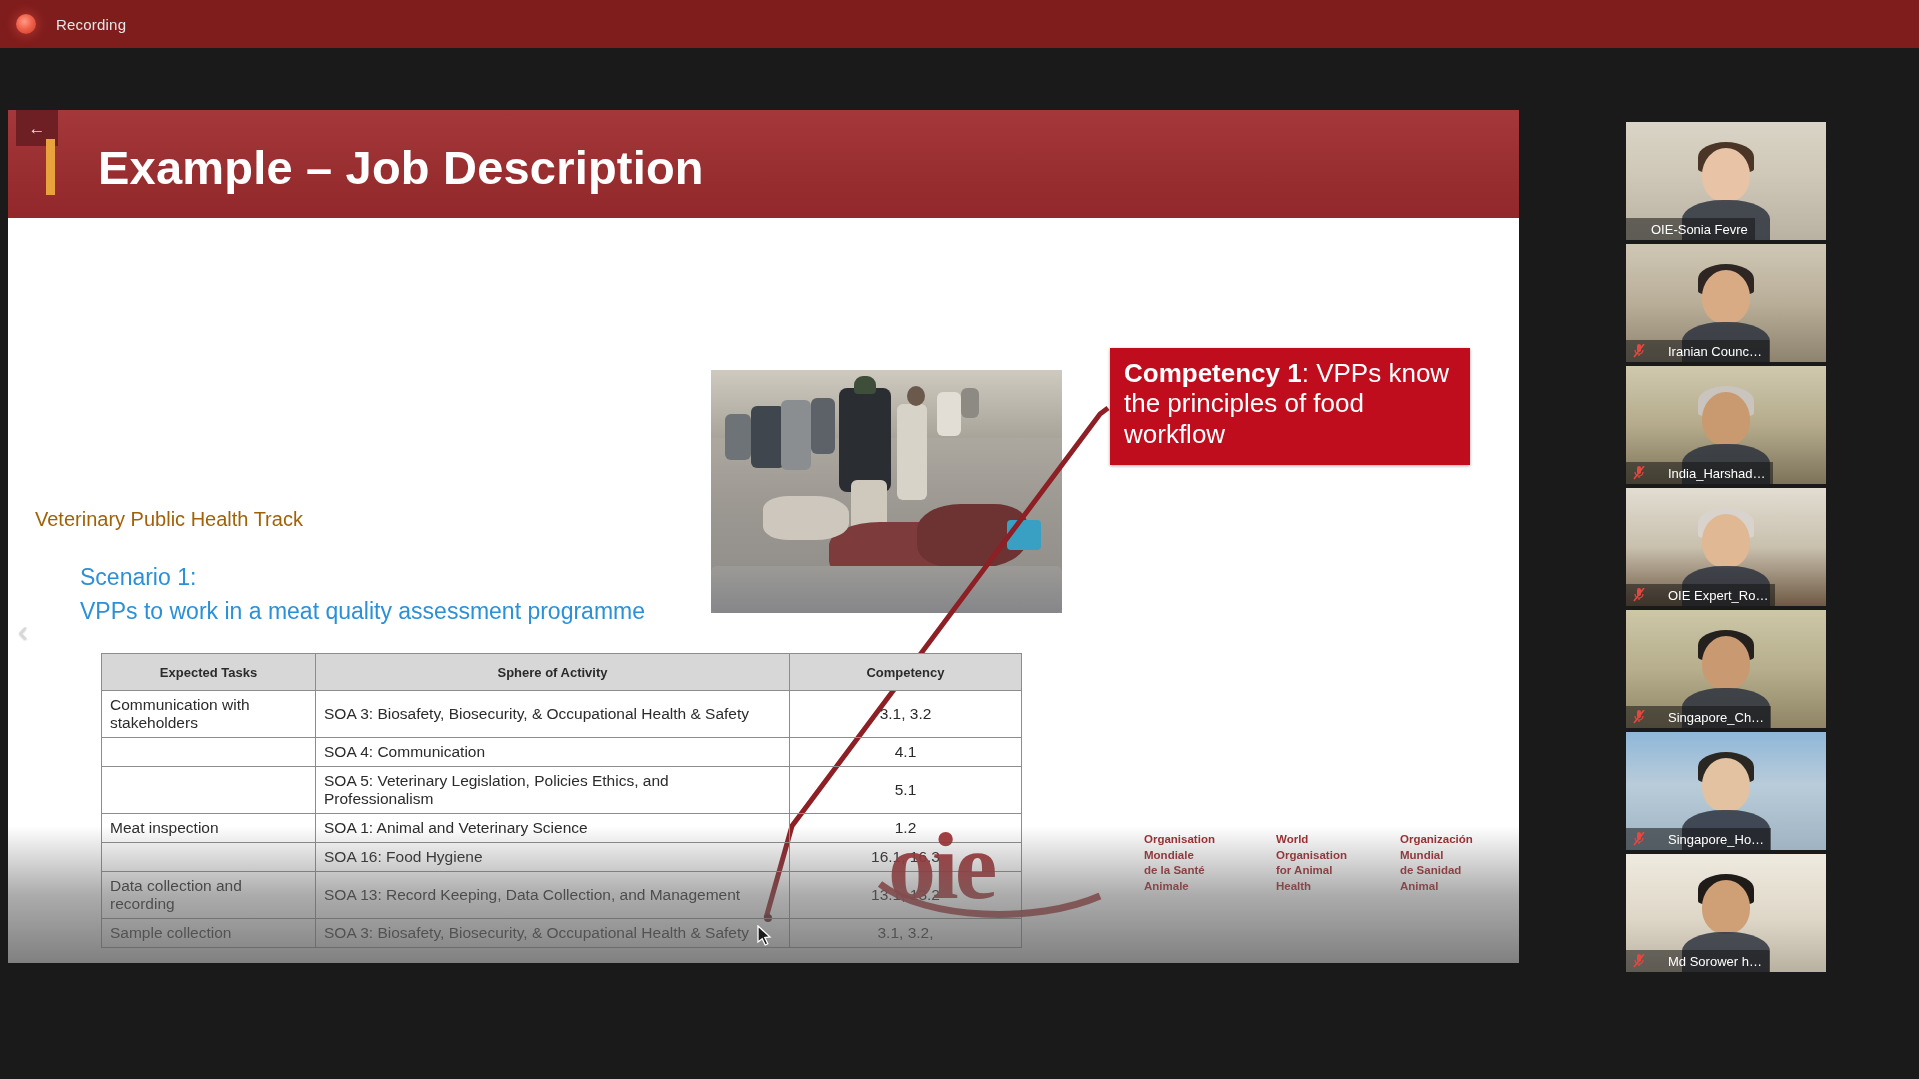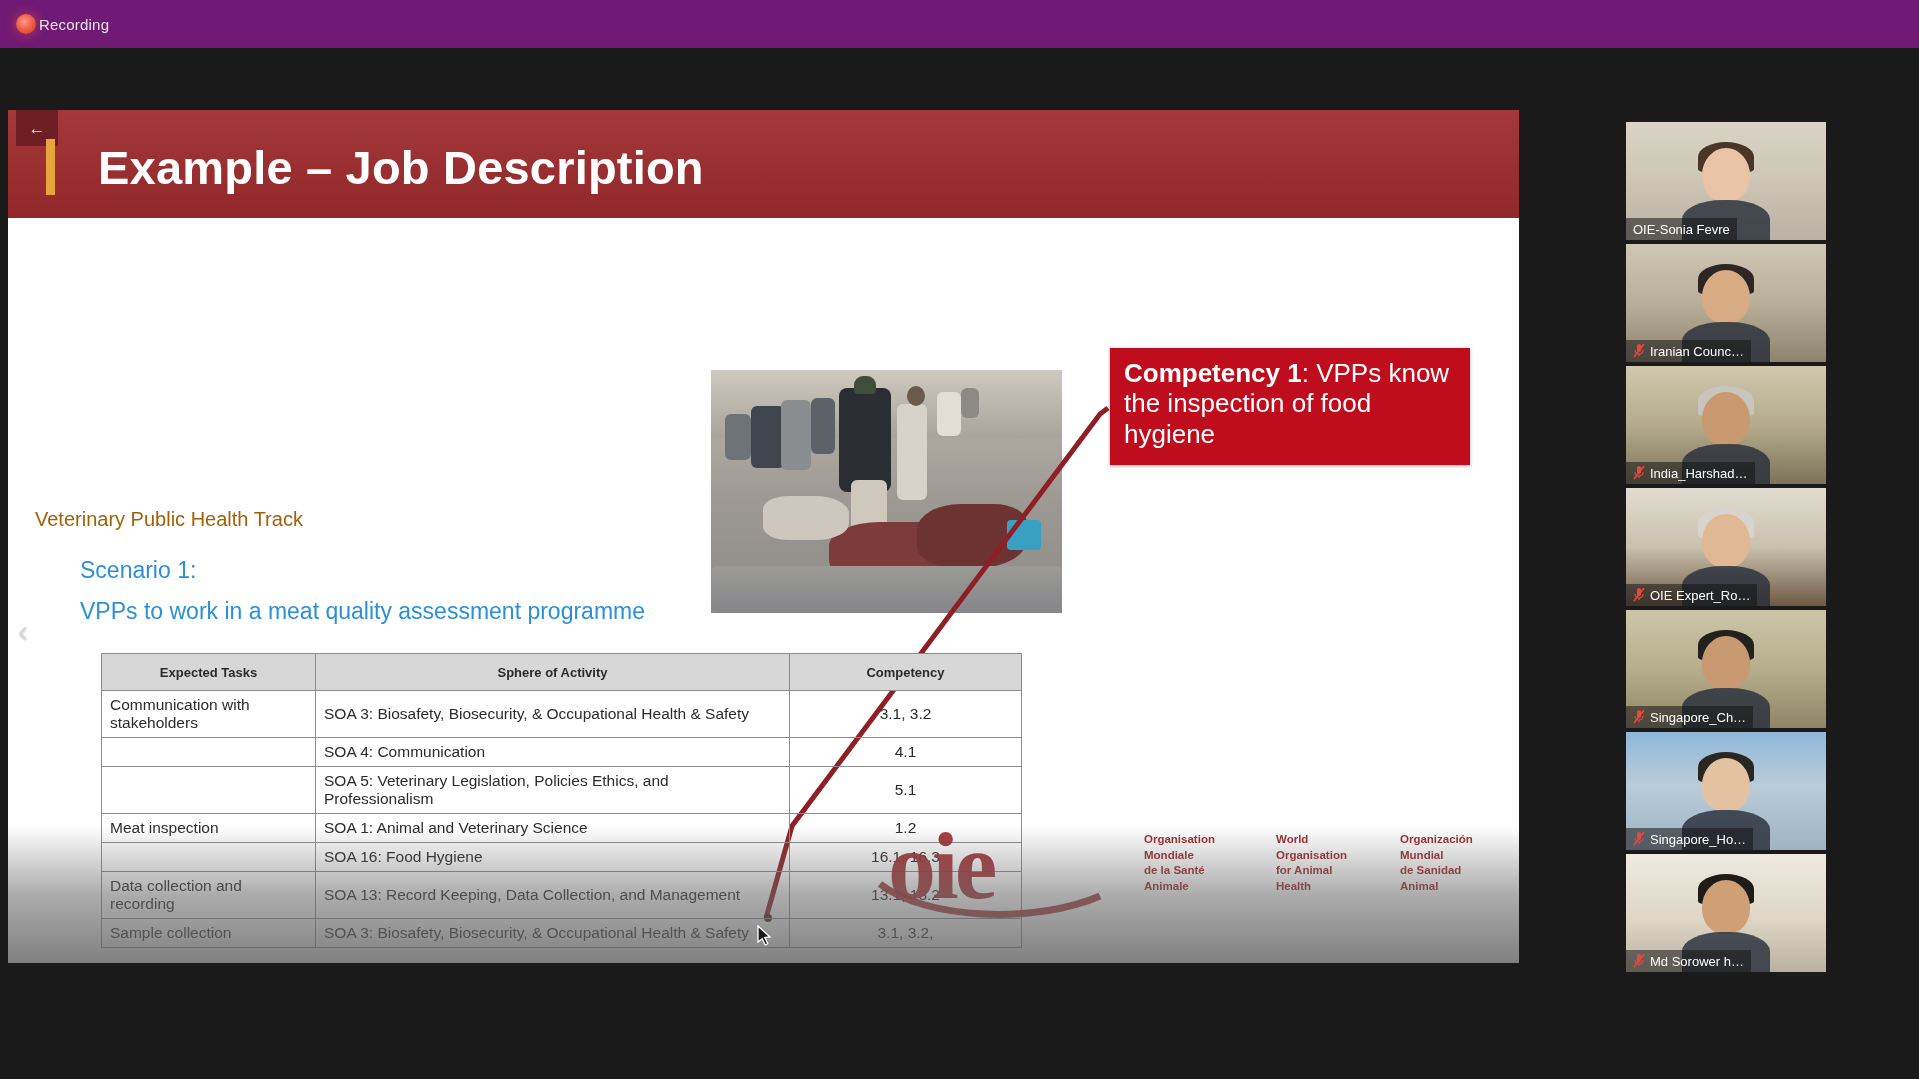--- a/index.html
+++ b/index.html
@@ -1,37 +1,37 @@
 <!DOCTYPE html>
 <html><head>
 <meta charset="utf-8">
 <style>
   html,body{margin:0;padding:0;background:#1a1a1a;}
   body{width:1919px;height:1079px;overflow:hidden;font-family:"Liberation Sans",sans-serif;position:relative;}
 
   
-  #rec-bar{position:absolute;left:0;top:0;width:1919px;height:48px;background:#701a75;display:flex;align-items:center;gap:3px;padding-left:16px;box-sizing:border-box;}
+  #rec-bar{position:absolute;left:0;top:0;width:1919px;height:48px;background:#7f1d1d;display:flex;align-items:center;gap:20px;padding-left:16px;box-sizing:border-box;}
   #rec-dot{width:20px;height:20px;border-radius:50%;background:radial-gradient(circle at 42% 38%,#ff9a86 0%,#f0614a 45%,#c9372a 100%);box-shadow:0 0 10px 3px rgba(230,80,60,.35);}
   #rec-label{color:#e6e6e6;font-size:15px;letter-spacing:.2px;}
 
   
   #stage{position:absolute;left:8px;top:110px;width:1511px;height:853px;background:#fff;overflow:hidden;}
 
   
   #title-band{position:absolute;left:0;top:0;width:1511px;height:108px;background:#9e2b2e;}
   #title-band .sheen{position:absolute;inset:0;background:linear-gradient(180deg,rgba(255,255,255,.06),rgba(0,0,0,.08));}
   #back-btn{position:absolute;left:8px;top:0px;width:42px;height:36px;background:#6e1f23;display:flex;align-items:center;justify-content:center;color:#e9d9d9;font-size:17px;line-height:1;}
   #title-accent{position:absolute;left:38px;top:29px;width:9px;height:56px;background:#e8a33d;}
   #slide-title{position:absolute;left:90px;top:30px;color:#fff;font-size:47px;font-weight:700;letter-spacing:.2px;white-space:nowrap;}
 
   
   #slide-body{position:absolute;left:0;top:108px;width:1511px;height:745px;background:#fff;}
 
   #vph-track{position:absolute;left:27px;top:290px;color:#a16207;font-size:20px;font-weight:400;white-space:nowrap;}
-  #scenario-1{position:absolute;left:72px;top:339px;color:#2a90d8;font-size:23px;white-space:nowrap;}
+  #scenario-1{position:absolute;left:72px;top:346px;color:#2a90d8;font-size:23px;white-space:nowrap;}
   #scenario-desc{position:absolute;left:72px;top:380px;color:#2a90d8;font-size:23px;white-space:nowrap;}
 
   
   #photo{position:absolute;left:703px;top:152px;width:351px;height:243px;overflow:hidden;background:#8e9094;}
   #photo .floor{position:absolute;left:0;top:0;width:100%;height:100%;background:
      linear-gradient(180deg,#b9b4ab 0%,#a9a49c 34%,#9b9791 58%,#8d8c89 100%);}
   #photo .wallline{position:absolute;left:0;top:0;width:100%;height:28%;background:linear-gradient(180deg,#cfcabf,#a9a49a);}
   #photo .p{position:absolute;border-radius:6px;}
   #photo .carcass{position:absolute;border-radius:40% 30% 45% 35%;}
 
@@ -64,21 +64,21 @@
 
   
   #scrim{position:absolute;left:0;top:608px;width:1511px;height:245px;background:linear-gradient(180deg,rgba(110,110,110,0) 0%,rgba(104,104,104,.55) 28%,rgba(96,96,96,.82) 58%,rgba(92,92,92,.9) 100%);pointer-events:none;}
   #cursor{position:absolute;left:757px;top:925px;width:16px;height:22px;}
 
   
   #rail{position:absolute;left:1626px;top:122px;width:200px;}
   .tile{position:relative;width:200px;height:118px;margin-bottom:4px;background:#111;overflow:hidden;}
   .tile .bg{position:absolute;inset:0;}
   .tile .namebar{position:absolute;left:0;bottom:0;height:22px;display:flex;align-items:center;gap:5px;padding:0 7px;background:rgba(20,20,20,.55);max-width:192px;}
-  .tile .nm{color:#fff;font-size:13px;white-space:nowrap;overflow:hidden;text-overflow:ellipsis;}
+  .tile .nm{color:#fff;font-size:13px;white-space:nowrap;overflow:hidden;text-overflow:ellipsis;margin-left:18px;}
   .mute{width:12px;height:14px;flex:0 0 auto;}
 
   .fig-head{position:absolute;border-radius:50% 50% 46% 46%;}
   .fig-body{position:absolute;border-radius:46% 46% 0 0;}
 </style>
 </head>
 <body>
 
 <div id="rec-bar">
   <div id="rec-dot"></div>
@@ -116,21 +116,21 @@
       <div class="p" style="left:250px;top:18px;width:18px;height:30px;background:#8d8a84;"></div>
       <div class="carcass" style="left:118px;top:152px;width:128px;height:60px;background:#7d3b3b;"></div>
       <div class="carcass" style="left:206px;top:134px;width:110px;height:64px;background:#6d3232;"></div>
       <div class="p" style="left:52px;top:126px;width:86px;height:44px;background:#cdc7bd;border-radius:30% 40% 38% 30%;"></div>
       <div class="p" style="left:296px;top:150px;width:34px;height:30px;background:#39a0c4;border-radius:4px;"></div>
       <div class="p" style="left:0;top:196px;width:351px;height:47px;background:linear-gradient(180deg,#9b9a96,#86868a);"></div>
     </div>
 
     <div id="callout">
       <div class="txt">
-        <b>Competency 1</b><span>: VPPs know the inspection of food hygiene</span>
+        <b>Competency 1</b><span>: VPPs know the principles of food workflow</span>
       </div>
     </div>
 
     <svg id="leader">
       <polyline points="1100,190 1092,196 784,608 758,700" fill="none" stroke="#8e1f24" stroke-width="5"></polyline>
       <circle cx="760" cy="700" r="4" fill="#5c1418"></circle>
     </svg>
 
     <div id="prev-chevron">‹</div>
 

